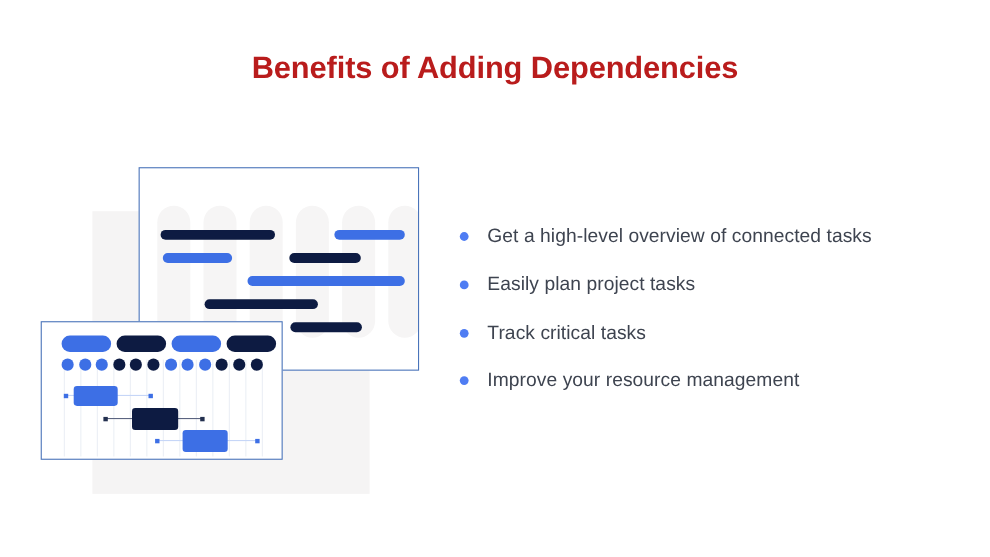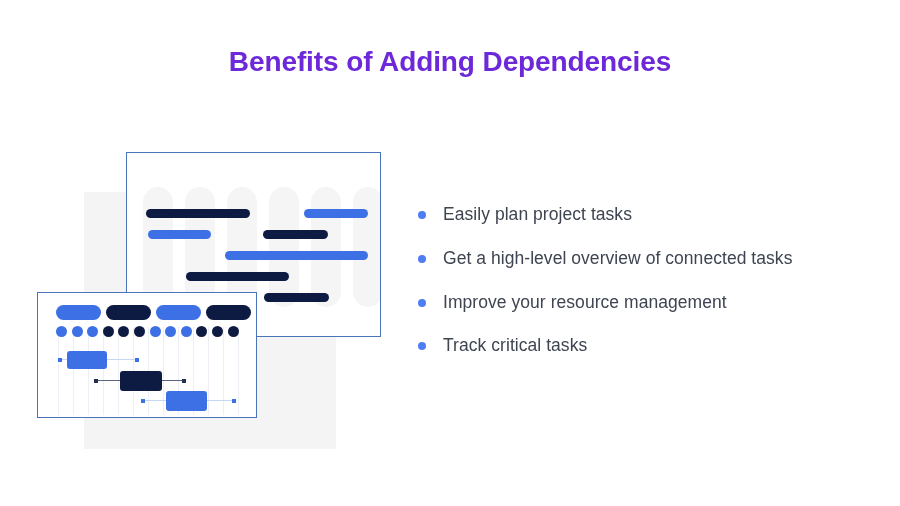--- a/index.html
+++ b/index.html
@@ -20,21 +20,21 @@
     height: 506px;
   }
 
   
   .title {
     position: absolute;
     left: 0;
     top: 44px;
     width: 900px;
     text-align: center;
-    color: #6d28d9;
+    color: #b91c1c;
     font-size: 28px;
     font-weight: bold;
     line-height: 1.32;
     letter-spacing: -0.1px;
   }
   .title .line { display: block; }
 
   
   .illustration {
     position: absolute;
@@ -259,29 +259,29 @@
           <div class="endpt light" style="left: 103px; top: 106px;"></div>
           <div class="endpt light" style="left: 194px; top: 106px;"></div>
           <div class="task blue" style="left: 128px; top: 98px; width: 41px; height: 20px;"></div>
         </div>
     </div>
   </div>
 
   <div class="bullets" id="bullets">
       <div class="bullet-row">
         <div class="bullet-dot"></div>
+        <div class="bullet-text">Get a high-level overview of connected tasks</div>
+      </div>
+      <div class="bullet-row">
+        <div class="bullet-dot"></div>
         <div class="bullet-text">Easily plan project tasks</div>
       </div>
       <div class="bullet-row">
         <div class="bullet-dot"></div>
-        <div class="bullet-text">Get a high-level overview of connected tasks</div>
+        <div class="bullet-text">Track critical tasks</div>
       </div>
       <div class="bullet-row">
         <div class="bullet-dot"></div>
         <div class="bullet-text">Improve your resource management</div>
       </div>
-      <div class="bullet-row">
-        <div class="bullet-dot"></div>
-        <div class="bullet-text">Track critical tasks</div>
-      </div>
     </div>
 
 </div>
 
 </body></html>

